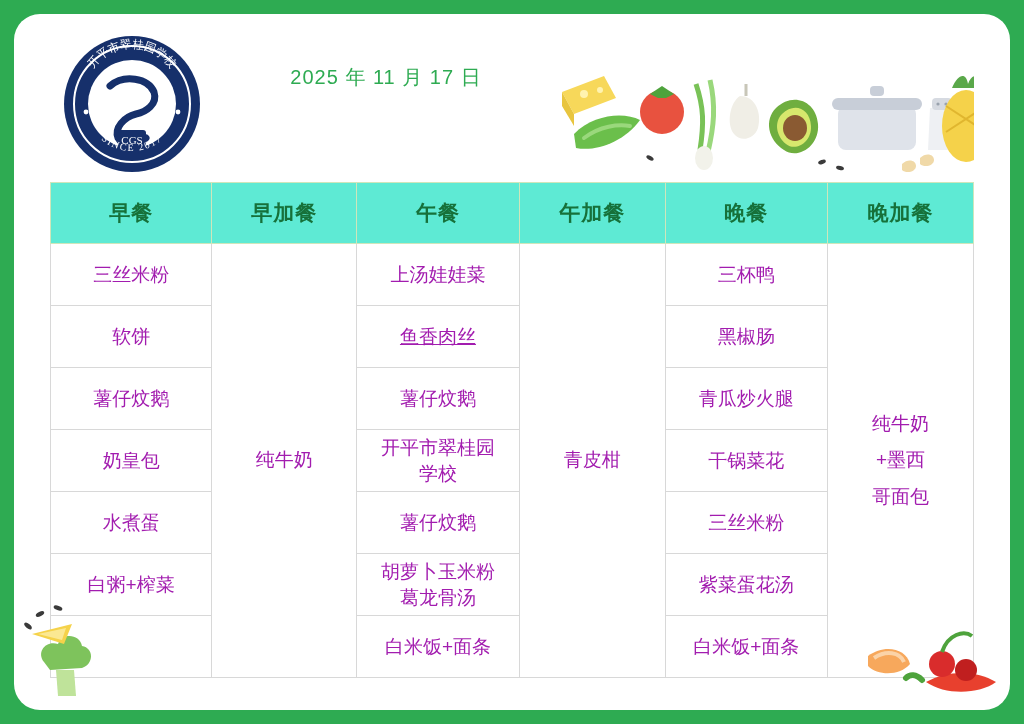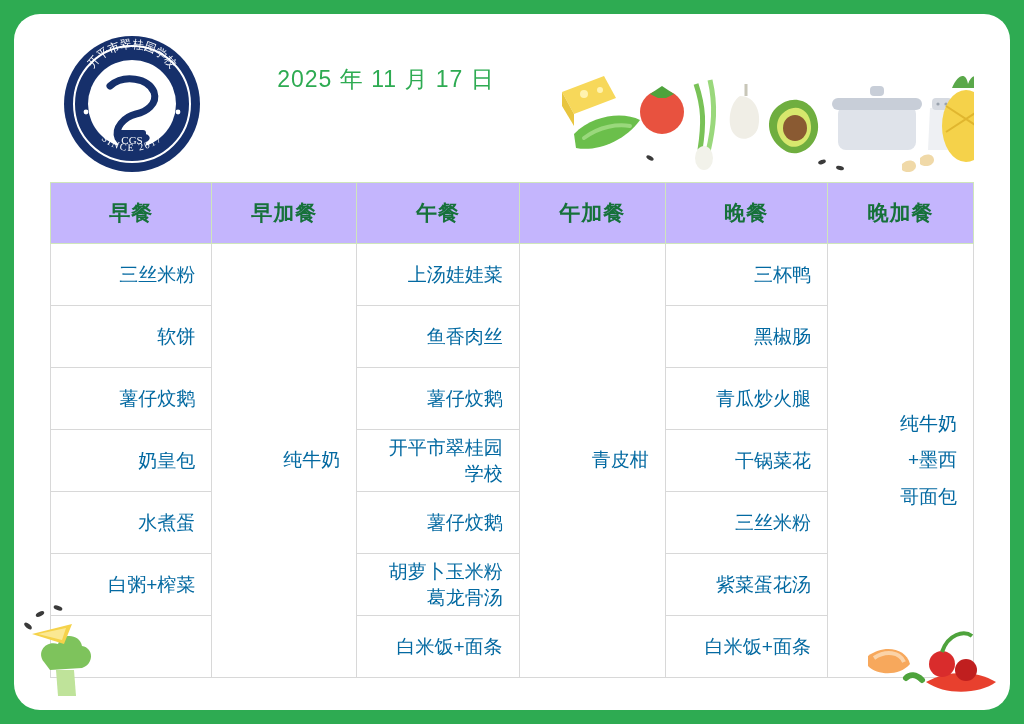--- a/index.html
+++ b/index.html
@@ -55,21 +55,21 @@
   .main-title {
     font-size: 45px;
     font-weight: bold;
     color: #16713a;
     letter-spacing: 3px;
     line-height: 1.2;
     margin: 0;
   }
   .sub-title {
     margin-top: 12px;
-    font-size: 23px;
+    font-size: 20px;
     color: #2eab52;
     letter-spacing: 1px;
   }
 
   .food-art {
     position: absolute;
     left: 540px;
     top: 40px;
     width: 420px;
     height: 124px;
@@ -81,40 +81,40 @@
     left: 36px;
     top: 168px;
     width: 924px;
   }
   table.menu {
     border-collapse: collapse;
     width: 924px;
     table-layout: fixed;
   }
   table.menu th {
-    background: #c4b5fd;
+    background: #5eead4;
     color: #16713a;
     font-size: 21px;
     font-weight: bold;
     height: 58px;
     border: 1px solid #cfe6bb;
     letter-spacing: 1px;
   }
   table.menu td {
     border: 1px solid #d8d8d8;
-    text-align: right;
-    color: #0369a1;
+    text-align: center;
+    color: #a21caf;
     font-size: 19px;
     height: 57px;
     vertical-align: middle;
     padding: 2px 16px;
     background: #ffffff;
   }
   td.small { font-size: 15px; }
-  td.highlight { color: #e8332a; }
+  td.highlight { color: #e8332a; text-decoration: underline; }
   td.merged { font-size: 20px; line-height: 1.9; }
   td.empty { border-color: #d8d8d8; }
 
   
   .deco-bl {
     position: absolute;
     left: 0;
     bottom: 0;
     width: 180px;
     height: 140px;

